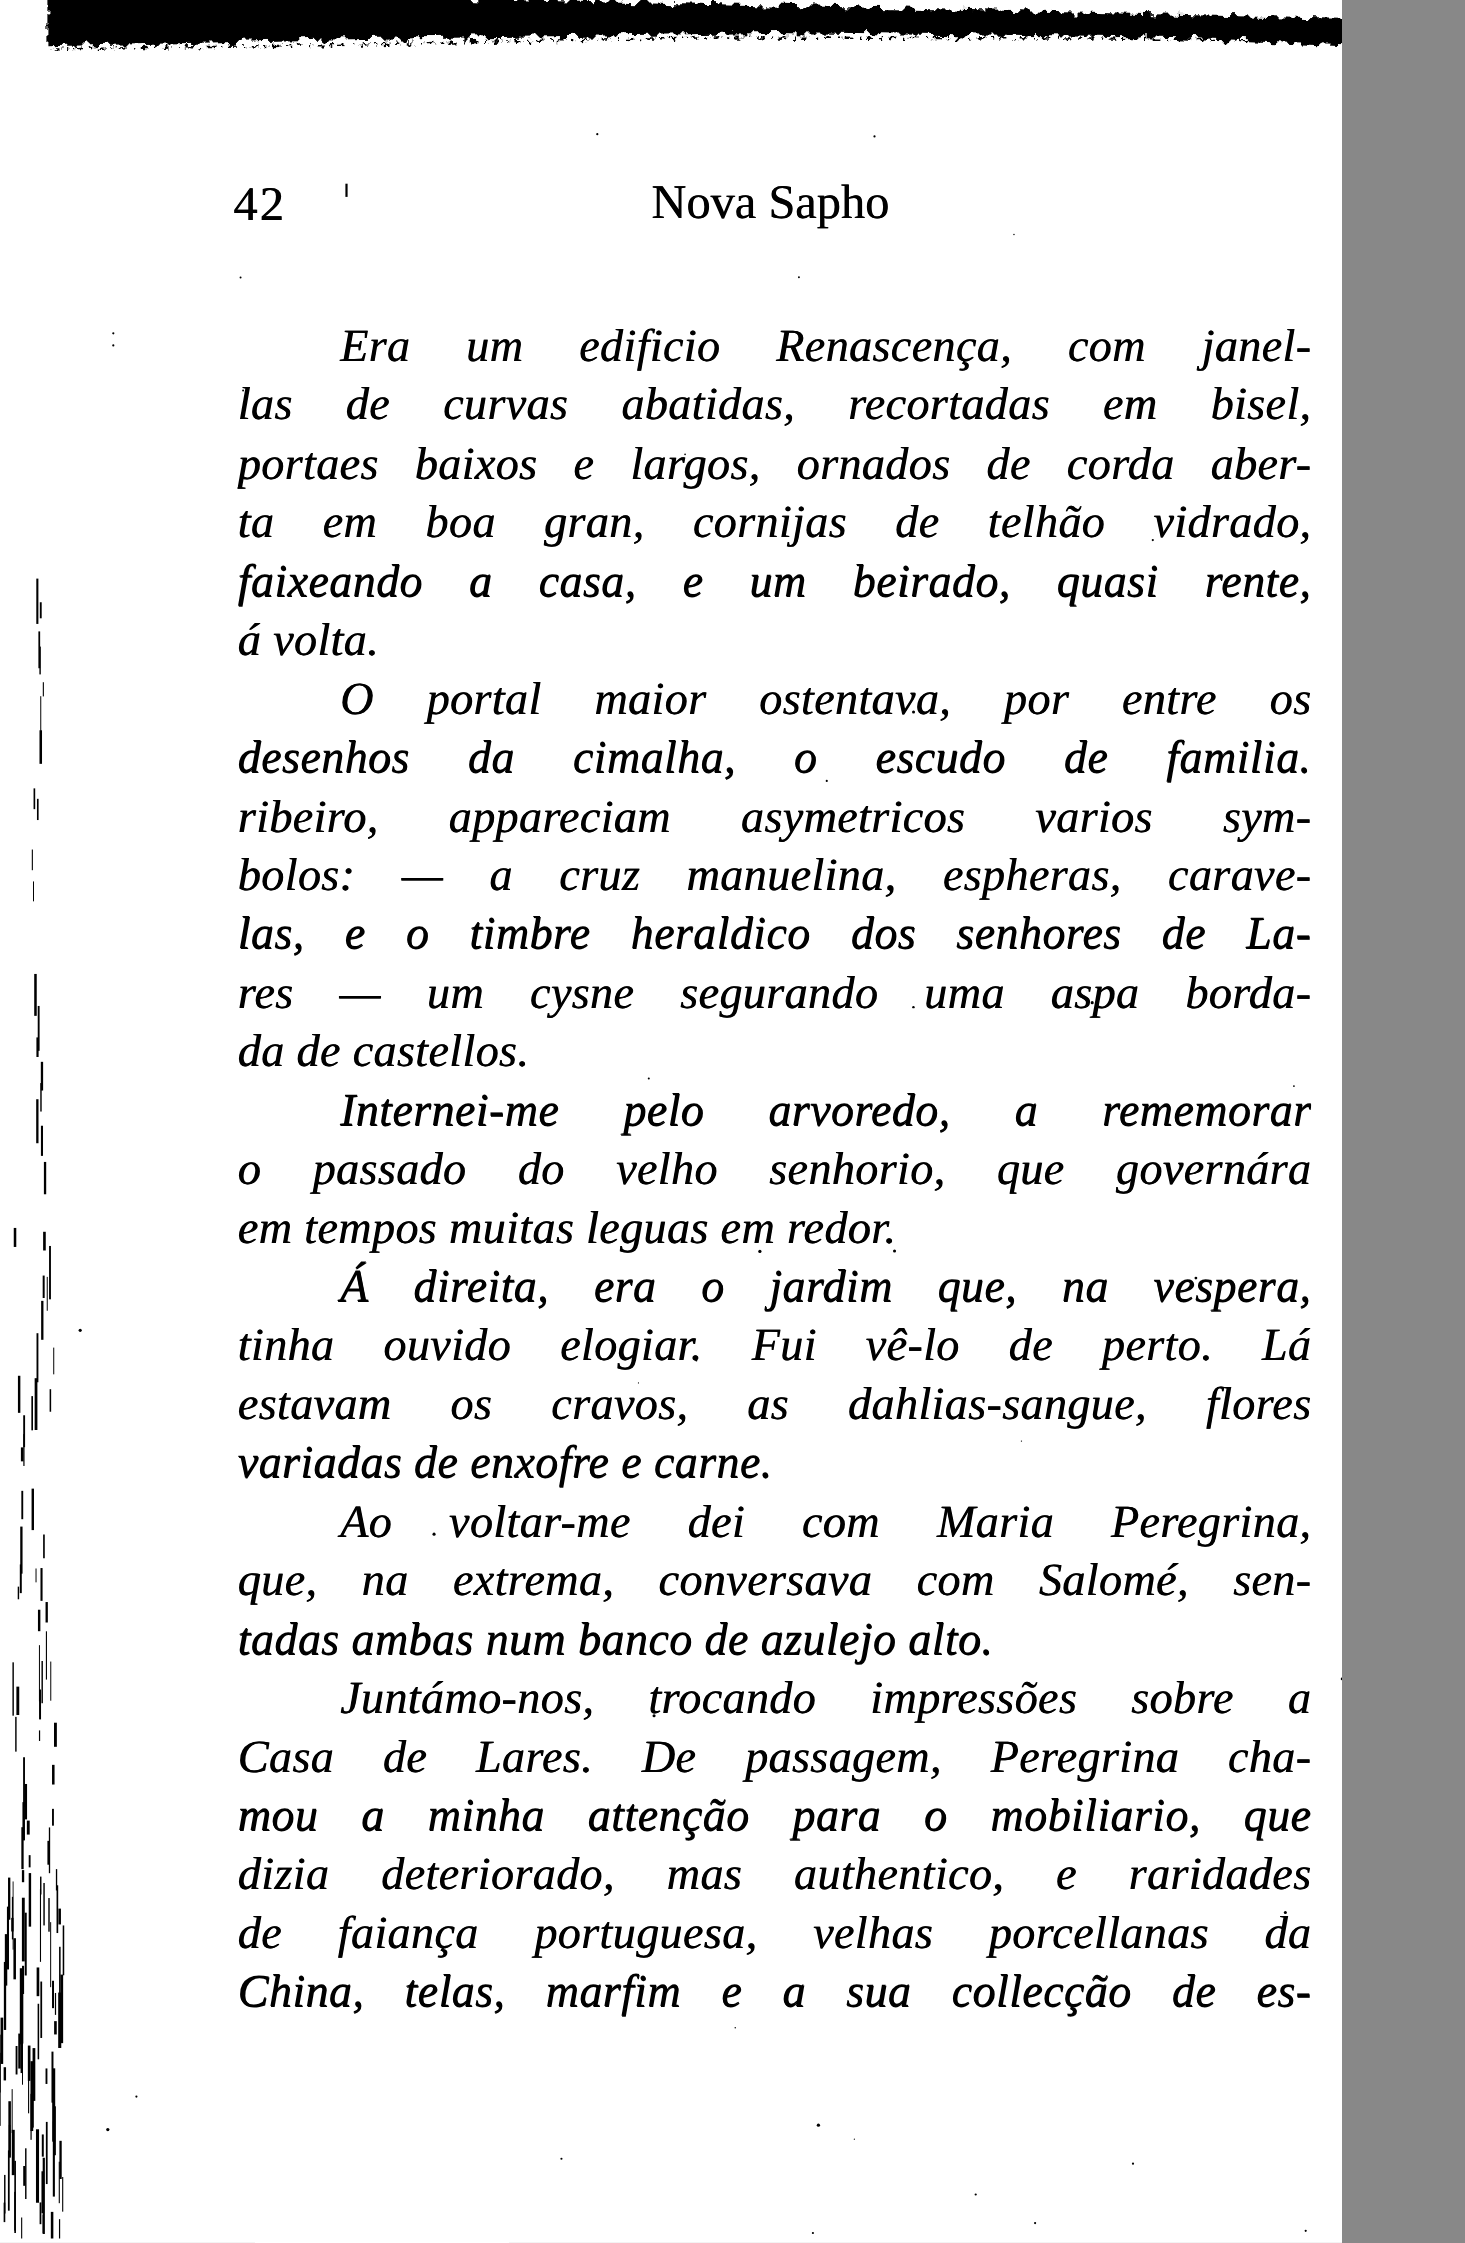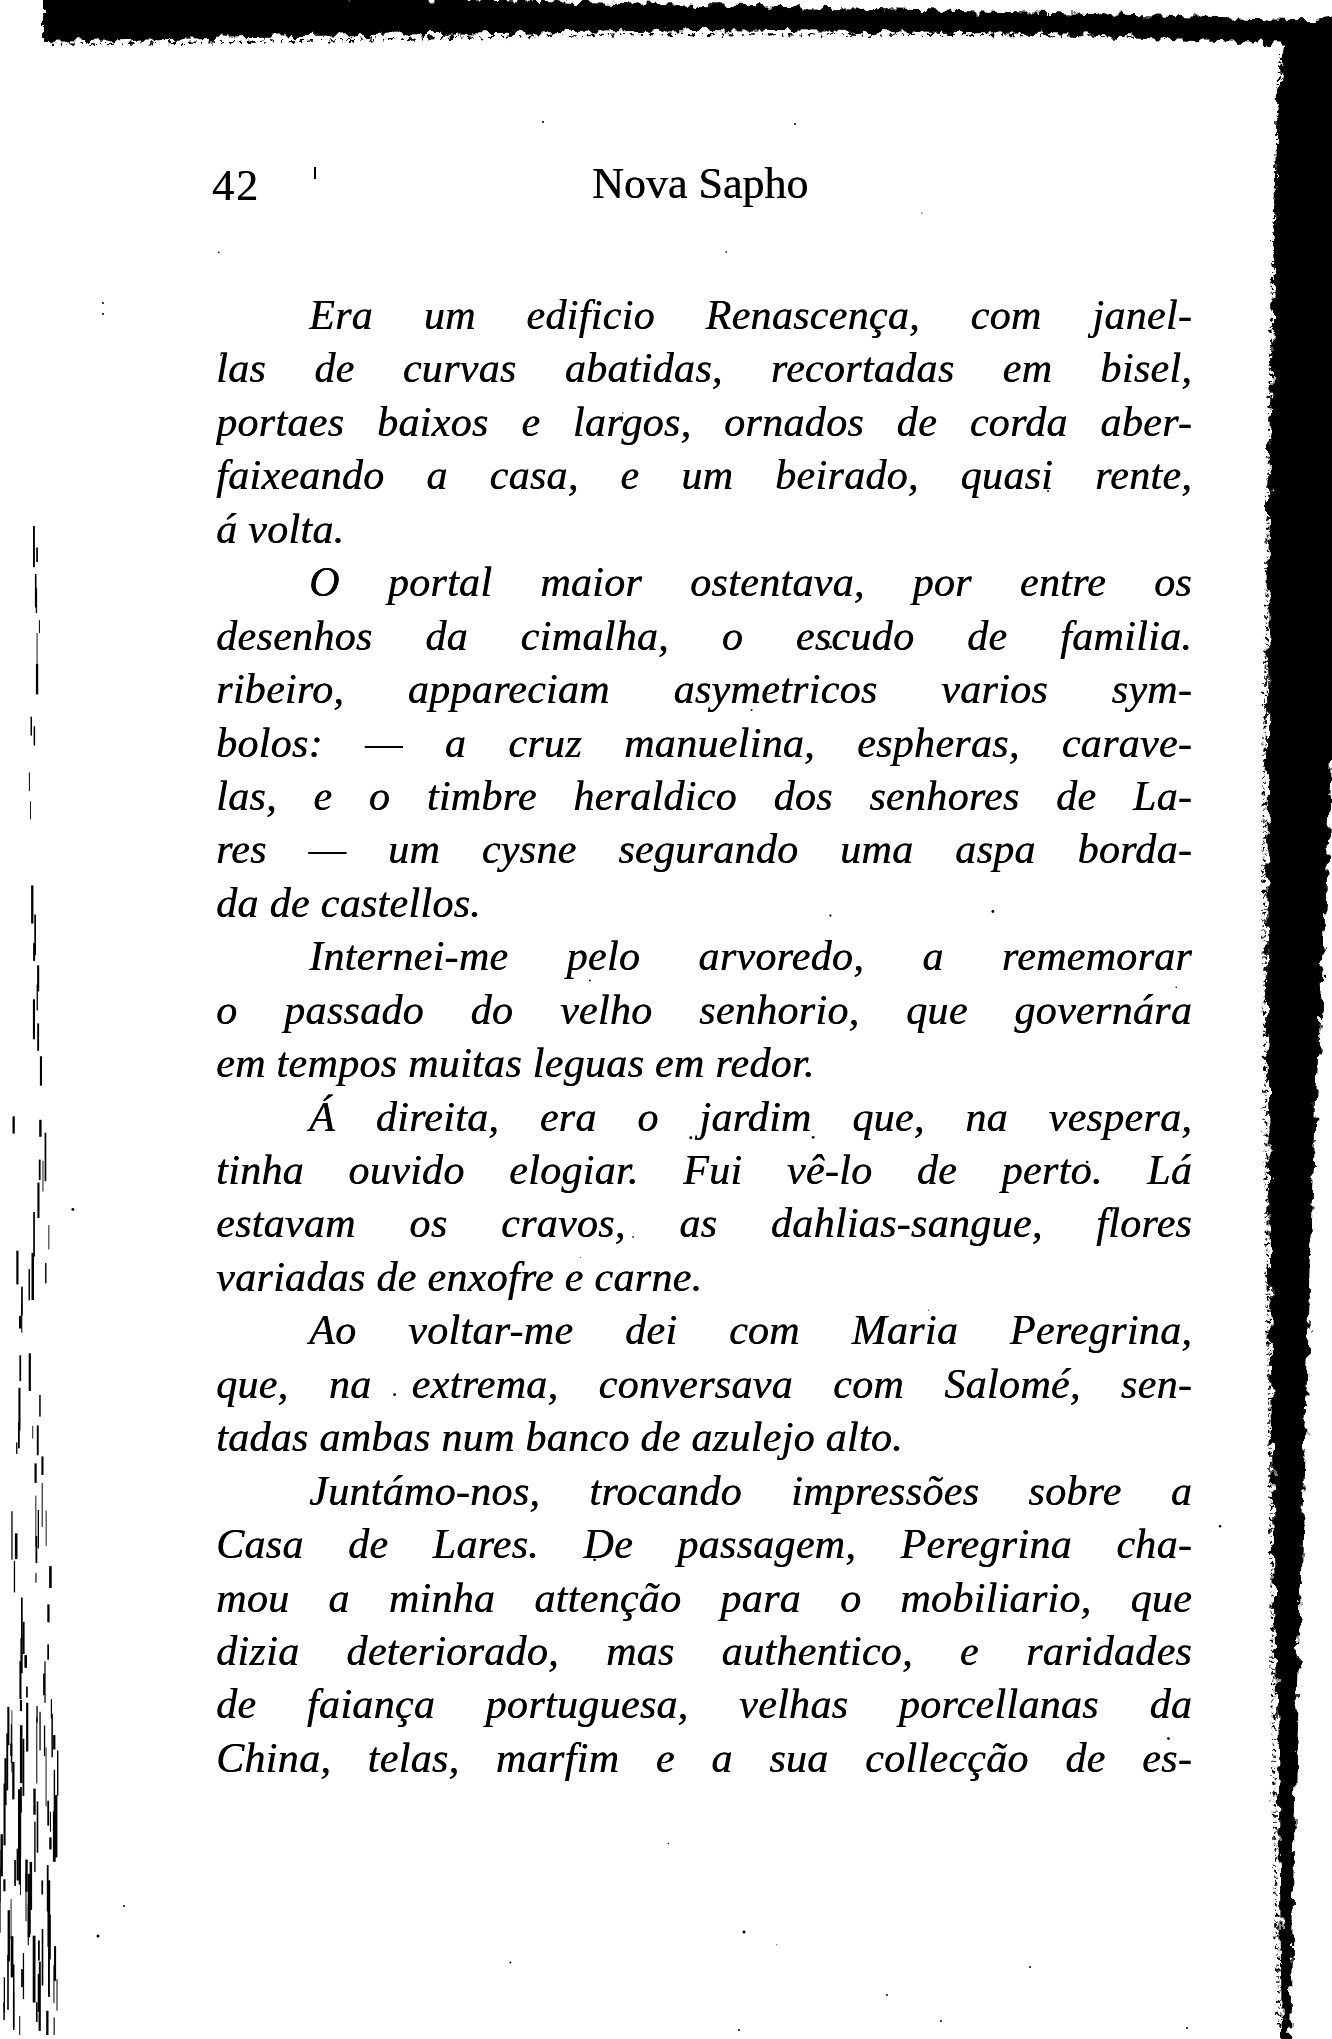--- a/index.html
+++ b/index.html
@@ -1,18 +1,18 @@
 <!DOCTYPE html>
 <html><head>
 <meta charset="utf-8">
 <style>
   html,body{margin:0;padding:0;background:#888;}
   .page{
     position:relative;
-    width:1332px;height:2039px;
+    width:1220px;height:2039px;
     background:#ffffff;
     overflow:hidden;
     font-family:"Liberation Serif","DejaVu Serif",serif;
     color:#000;
   }
   .artifacts{
     position:absolute;left:0;top:0;
     overflow:visible;
     pointer-events:none;
   }
@@ -259,20 +259,21 @@
 
   <div class="page-header">
     <span class="page-num">42</span>
     <span class="running-title">Nova Sapho</span>
   </div>
 
   <main class="text-block">
       <div class="line ind">Era um edificio Renascença, com janel-</div>
       <div class="line">las de curvas abatidas, recortadas em bisel,</div>
       <div class="line">portaes baixos e largos, ornados de corda aber-</div>
+      <div class="line">ta em boa gran, cornijas de telhão vidrado,</div>
       <div class="line">faixeando a casa, e um beirado, quasi rente,</div>
       <div class="line end">á volta.</div>
       <div class="line ind">O portal maior ostentava, por entre os</div>
       <div class="line">desenhos da cimalha, o escudo de familia.</div>
       <div class="line">ribeiro, appareciam asymetricos varios sym-</div>
       <div class="line">bolos: — a cruz manuelina, espheras, carave-</div>
       <div class="line">las, e o timbre heraldico dos senhores de La-</div>
       <div class="line">res — um cysne segurando uma aspa borda-</div>
       <div class="line end">da de castellos.</div>
       <div class="line ind">Internei-me pelo arvoredo, a rememorar</div>

